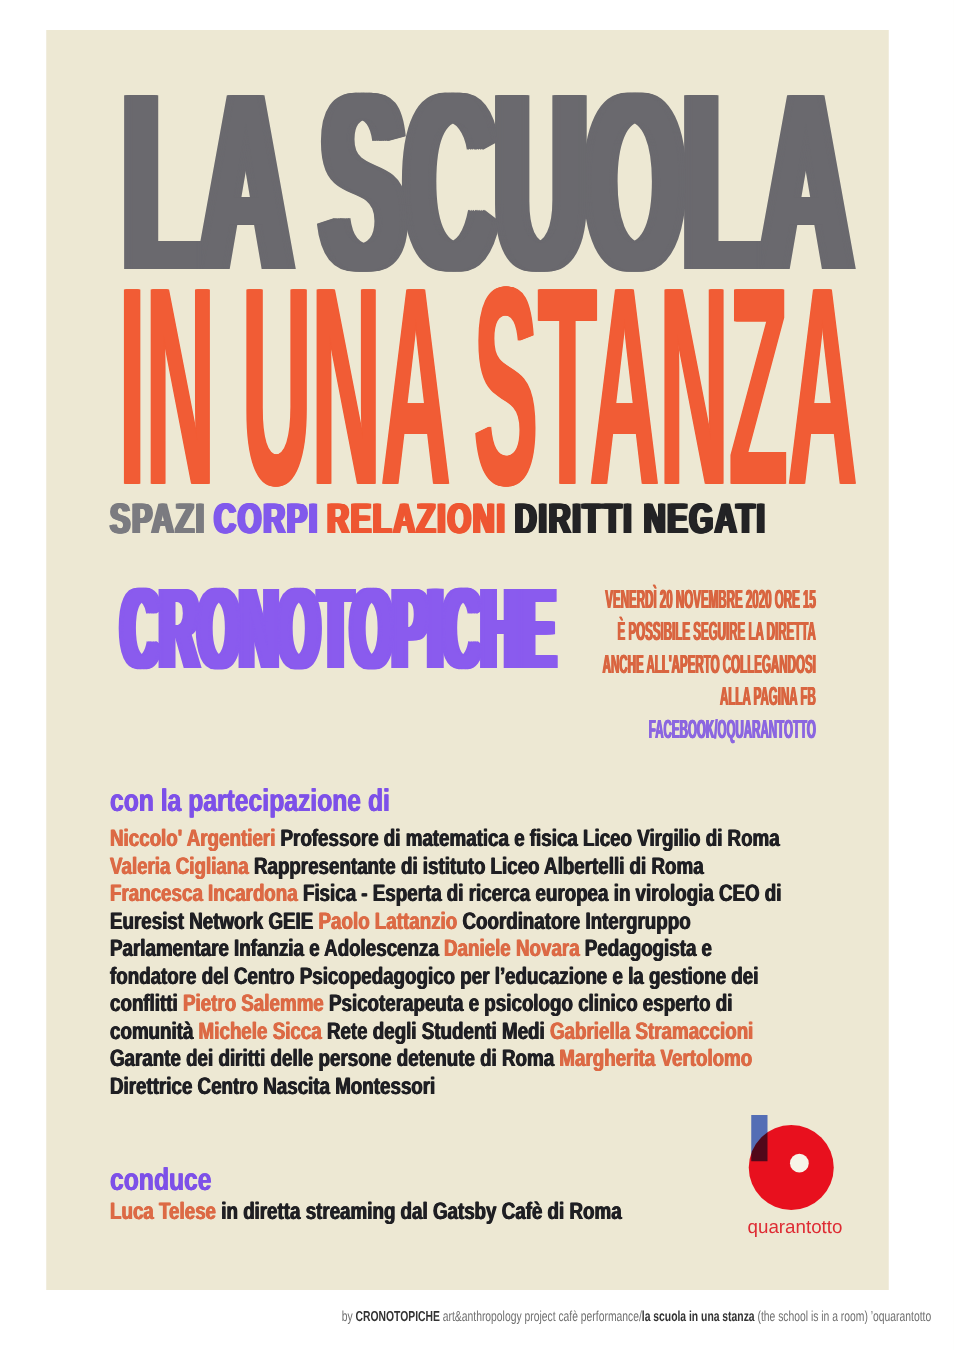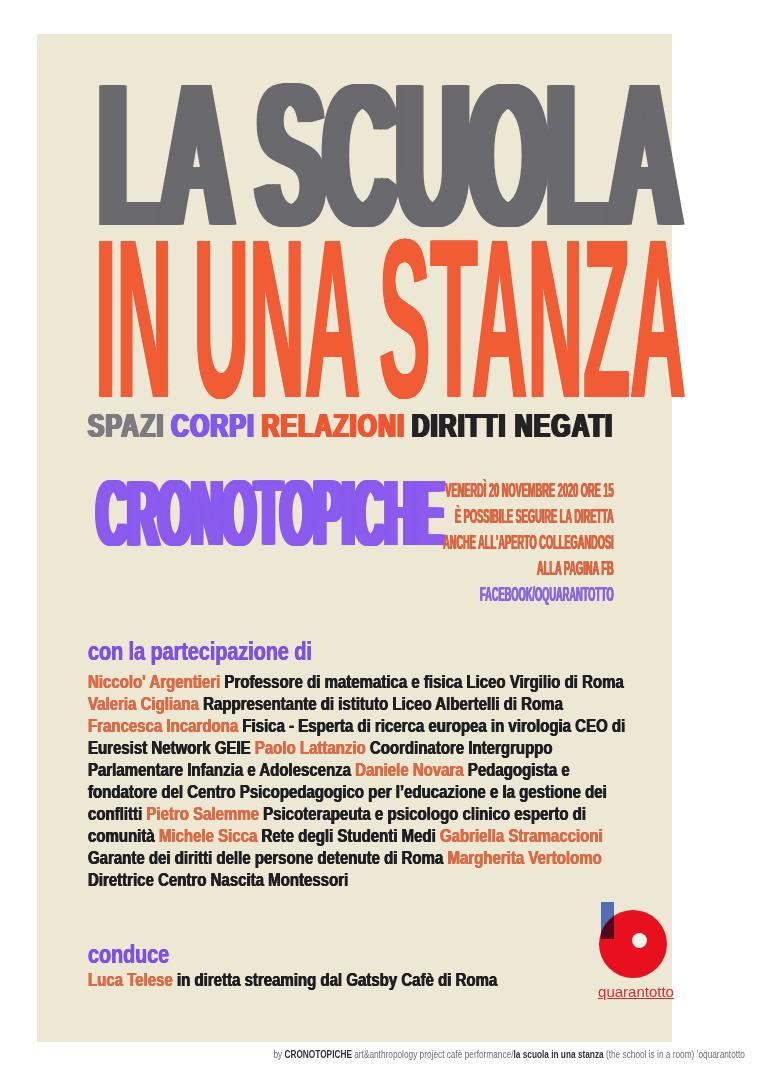--- a/index.html
+++ b/index.html
@@ -2,22 +2,23 @@
 <html><head>
 <meta charset="utf-8">
 <style>
   html,body{margin:0;padding:0;}
   body{
     width:763px;height:1080px;position:relative;overflow:hidden;
     background:#ffffff;
     font-family:"Liberation Sans",sans-serif;
   }
   .poster{
-    position:absolute;left:37px;top:34px;width:635px;height:1008px;
+    position:absolute;left:37px;top:24px;width:635px;height:1008px;
     background:#EDE8D3;
+    padding-left:39px;
   }
   
   .display{
     position:absolute;font-weight:bold;white-space:nowrap;line-height:1;
     transform-origin:0 0;letter-spacing:0;
   }
   .title1{
     left:62px;top:20px;font-size:202px;color:#6A696E;transform:scaleX(0.497);
     text-shadow:2px 0 0 currentColor,-2px 0 0 currentColor,5px 0 0 currentColor,-5px 0 0 currentColor,
       8px 0 0 currentColor,-8px 0 0 currentColor,11px 0 0 currentColor,-11px 0 0 currentColor,
@@ -51,21 +52,21 @@
   }
   .section-heading{font-size:25px;color:#7D50E8;}
   .participants{margin-top:5px;font-size:19px;line-height:22px;color:#1F1F23;}
   .pname{color:#DC6A45;}
   .conduce-block{margin-top:49px;}
   .host-line{margin-top:0;font-size:19px;line-height:22px;color:#1F1F23;}
   
   .logo-disc{position:absolute;left:562px;top:876px;width:68px;height:68px;border-radius:50%;background:#E8101E;}
   .logo-bar{position:absolute;left:564px;top:868px;width:13px;height:37px;background:#5A79DB;mix-blend-mode:multiply;}
   .logo-hole{position:absolute;left:595px;top:899px;width:15px;height:15px;border-radius:50%;background:#F7F4E8;}
-  .logo-label{position:absolute;left:558px;top:949px;width:82px;text-align:center;font-size:15px;color:#DE2B33;text-decoration:underline;}
+  .logo-label{position:absolute;left:558px;top:949px;width:82px;text-align:center;font-size:15px;color:#DE2B33;}
   
   .footer{
     position:absolute;top:1048px;right:18px;font-size:11.5px;color:#6F6F6F;white-space:nowrap;
     transform:scaleX(0.72);transform-origin:100% 0;
   }
   .footer .bold{font-weight:bold;color:#323232;}
 </style>
 </head>
 <body>
 

